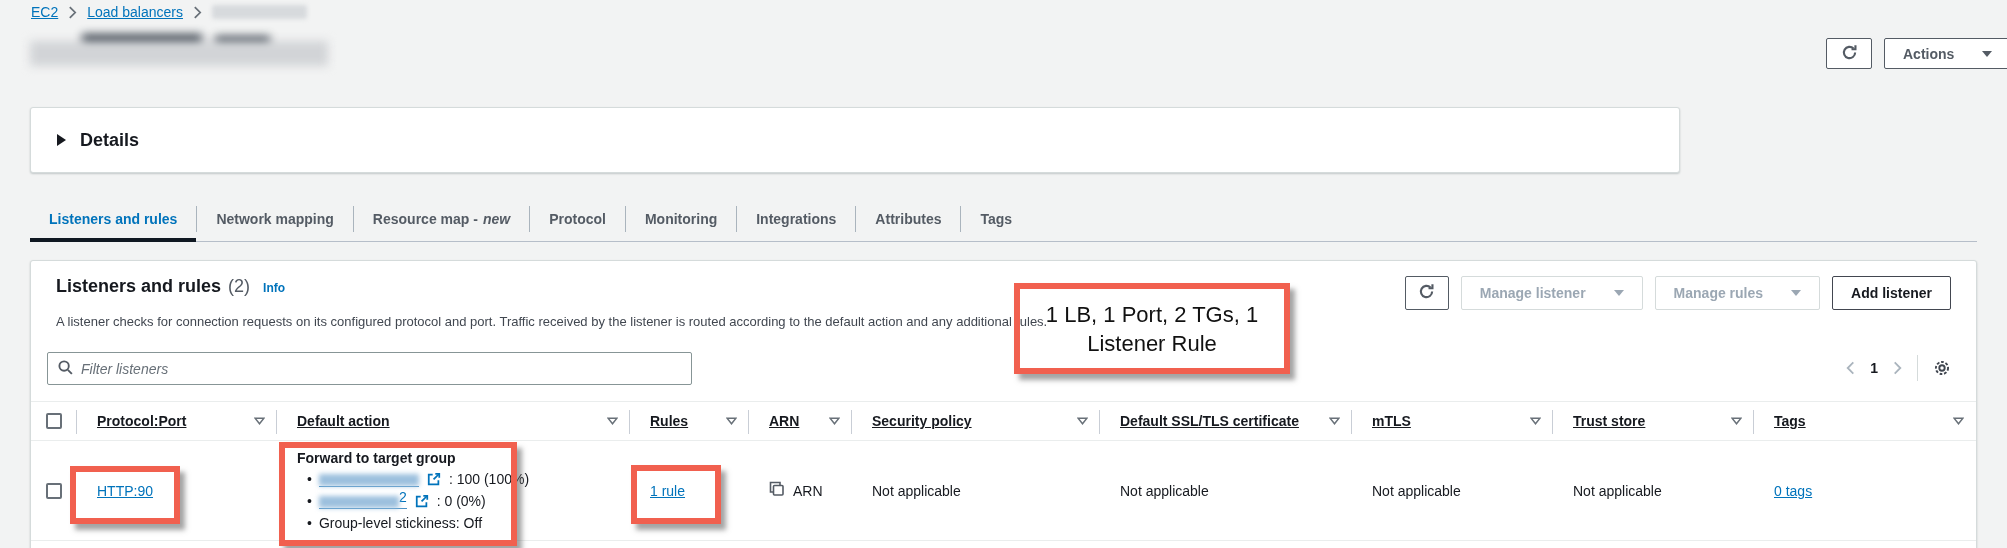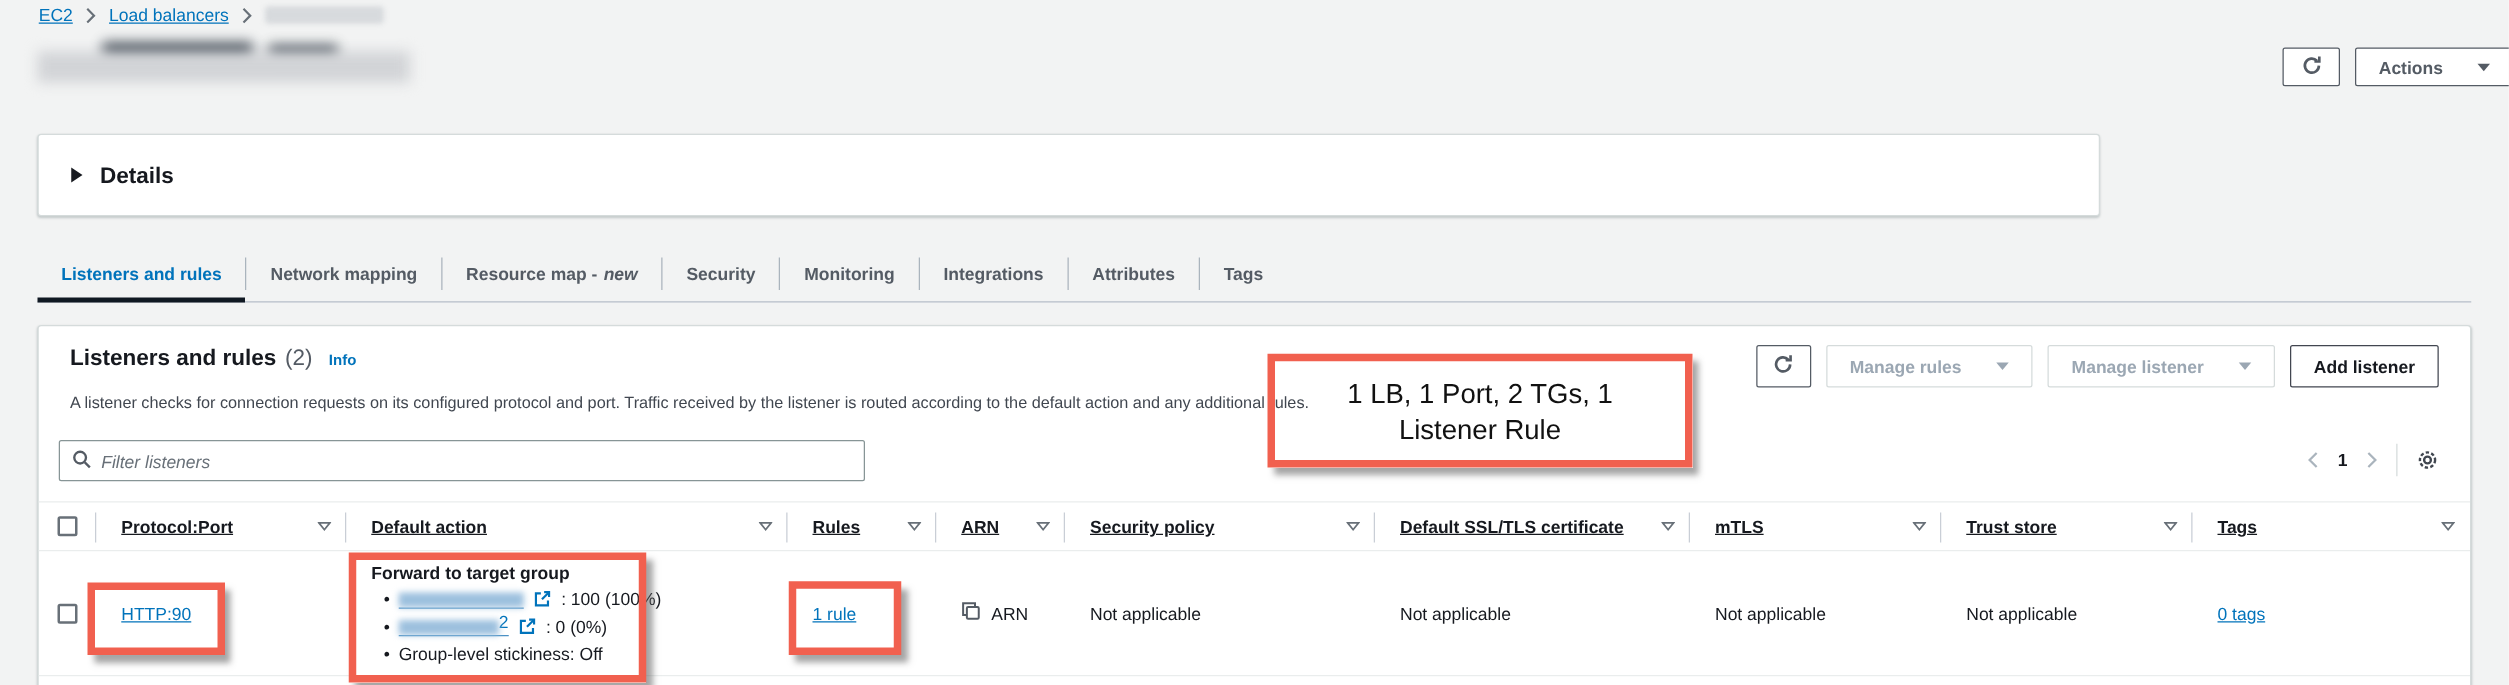--- a/index.html
+++ b/index.html
@@ -101,21 +101,21 @@
   .tg-blur.w2 { width:80px; }
   .tg-num { color:#0073bb; }
   .ext-icon { display:inline-flex; margin:0 1px; }
 
   
   .anno { position:absolute; border:6px solid #f1604f; box-shadow:5px 6px 5px rgba(90,90,90,.55);
           z-index:50; pointer-events:none; }
   .anno1 { left:70px;  top:466px; width:110px; height:58px; }
   .anno2 { left:279px; top:442px; width:238px; height:104px; }
   .anno3 { left:631px; top:465px; width:90px;  height:59px; }
-  .anno4 { left:1014px; top:283px; width:340px; height:91px;
+  .anno4 { left:1014px; top:283px; width:276px; height:91px;
            display:flex; flex-direction:column; align-items:center; justify-content:center;
            font-size:22px; line-height:29px; color:#111; text-align:center; }
 </style>
 </head>
 <body>
 
 <nav class="breadcrumb">
   <a>EC2</a>
   <span class="crumb-sep">
     <svg width="9" height="13" viewBox="0 0 8 12" fill="none" stroke="#687078" stroke-width="1.6">
@@ -165,21 +165,21 @@
   <div class="tab">
       <span>Network mapping</span>
     </div>
   <span class="tab-divider"></span>
   <div class="tab">
       <span>Resource map -</span>
       <em>new</em>
     </div>
   <span class="tab-divider"></span>
   <div class="tab">
-      <span>Security</span>
+      <span>Protocol</span>
     </div>
   <span class="tab-divider"></span>
   <div class="tab">
       <span>Monitoring</span>
     </div>
   <span class="tab-divider"></span>
   <div class="tab">
       <span>Integrations</span>
     </div>
   <span class="tab-divider"></span>
@@ -204,25 +204,25 @@
   <div class="panel-toolbar">
     <button class="btn icon-only">
       <span>
         <svg width="17" height="17" viewBox="0 0 16 16" fill="none" stroke="#545b64" stroke-width="2">
             <path d="M13.3 8a5.3 5.3 0 1 1-1.5-3.7"></path>
             <path d="M13.6 1.2v3.7H9.9"></path>
           </svg>
       </span>
     </button>
     <button class="btn disabled">
-      <span>Manage rules</span>
+      <span>Manage listener</span>
       <span class="caret-down"></span>
     </button>
     <button class="btn disabled">
-      <span>Manage listener</span>
+      <span>Manage rules</span>
       <span class="caret-down"></span>
     </button>
     <button class="btn primary-outline">
       <span>Add listener</span>
     </button>
   </div>
 
   <div class="filter-box">
     <span>
       <svg width="15" height="15" viewBox="0 0 16 16" fill="none" stroke="#545b64" stroke-width="2">

